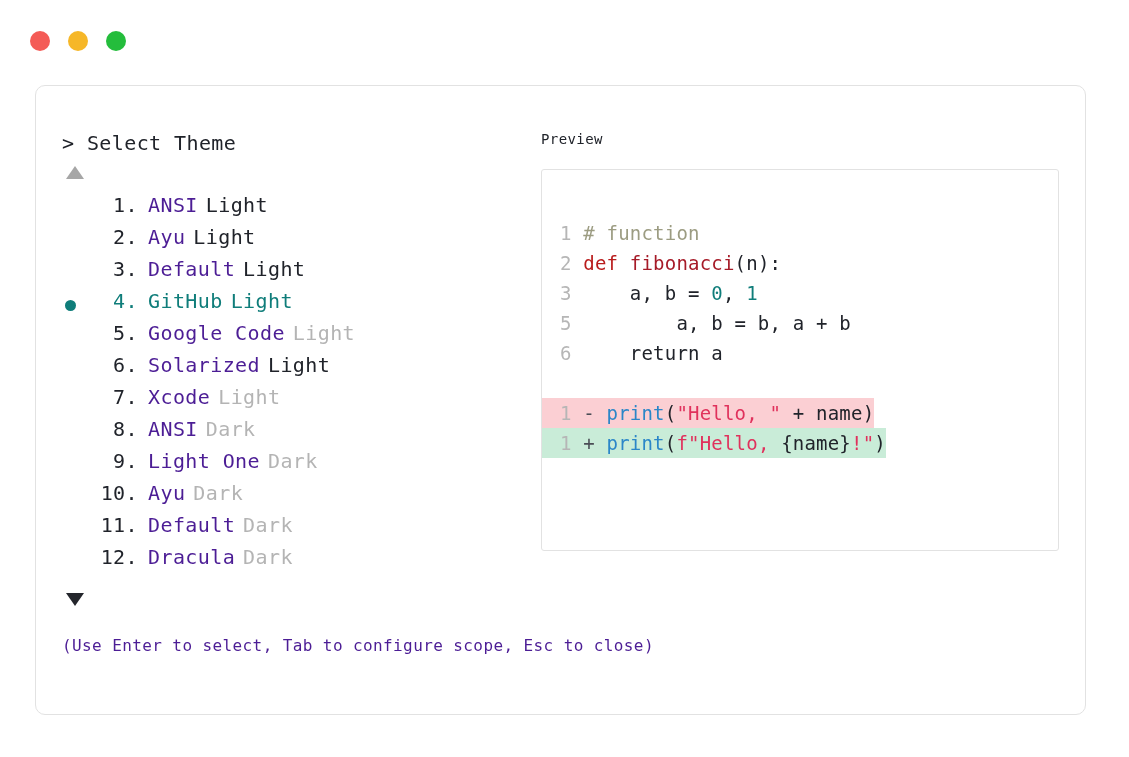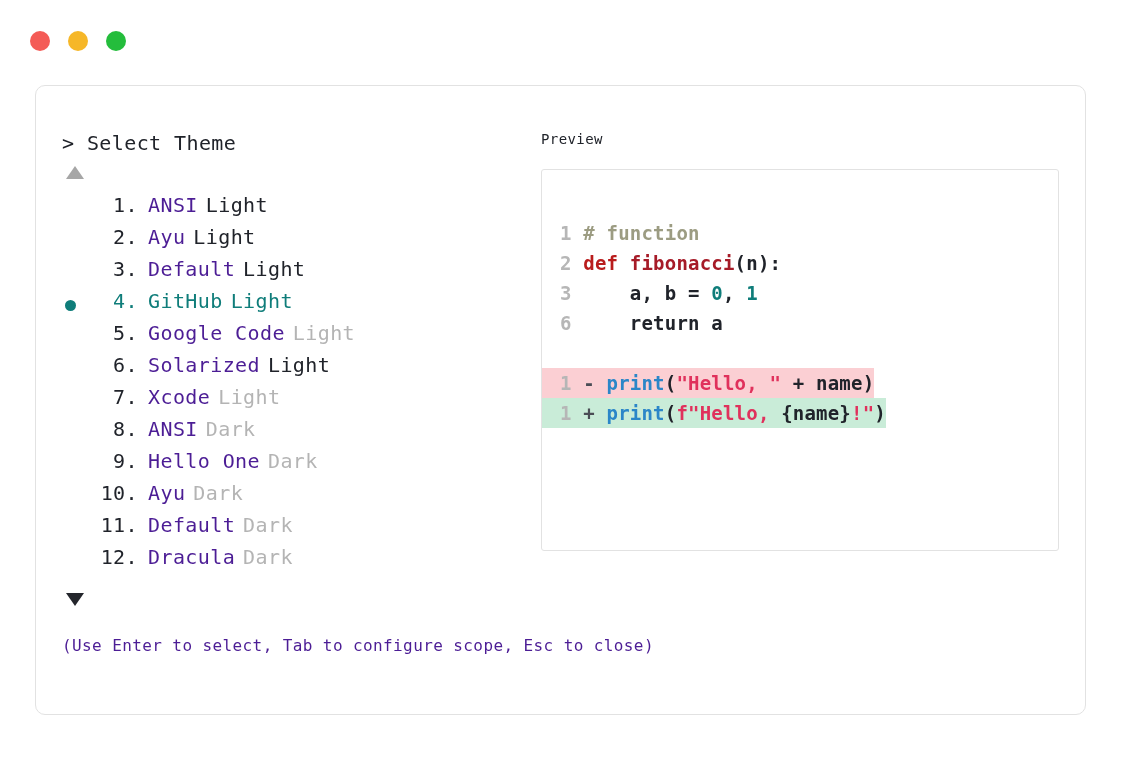--- a/index.html
+++ b/index.html
@@ -169,21 +169,20 @@
     border-radius: 3px;
     background: #ffffff;
     overflow: hidden;
     position: relative;
   }
   .code-area {
     padding-top: 48px;
     font-size: 19px;
     line-height: 30px;
     letter-spacing: 0.2px;
-    font-weight: bold;
   }
   .code-line {
     white-space: pre;
     display: block;
     padding-left: 18px;
   }
   .ln {
     color: #b6b6b6;
   }
   .tok-comment  { color: #9c9c82; }
@@ -227,38 +226,39 @@
 
       <ul class="theme-list" id="theme-list">
           <li class="theme-item"><span class="bullet-slot"></span><span class="item-index">1.</span><span class="item-name">ANSI</span><span class="item-variant">Light</span></li>
           <li class="theme-item"><span class="bullet-slot"></span><span class="item-index">2.</span><span class="item-name">Ayu</span><span class="item-variant">Light</span></li>
           <li class="theme-item"><span class="bullet-slot"></span><span class="item-index">3.</span><span class="item-name">Default</span><span class="item-variant">Light</span></li>
           <li class="theme-item selected"><span class="bullet-slot"><span class="bullet"></span></span><span class="item-index">4.</span><span class="item-name">GitHub</span><span class="item-variant">Light</span></li>
           <li class="theme-item"><span class="bullet-slot"></span><span class="item-index">5.</span><span class="item-name">Google Code</span><span class="item-variant muted">Light</span></li>
           <li class="theme-item"><span class="bullet-slot"></span><span class="item-index">6.</span><span class="item-name">Solarized</span><span class="item-variant">Light</span></li>
           <li class="theme-item"><span class="bullet-slot"></span><span class="item-index">7.</span><span class="item-name">Xcode</span><span class="item-variant muted">Light</span></li>
           <li class="theme-item"><span class="bullet-slot"></span><span class="item-index">8.</span><span class="item-name">ANSI</span><span class="item-variant muted">Dark</span></li>
-          <li class="theme-item"><span class="bullet-slot"></span><span class="item-index">9.</span><span class="item-name">Hello One</span><span class="item-variant muted">Dark</span></li>
+          <li class="theme-item"><span class="bullet-slot"></span><span class="item-index">9.</span><span class="item-name">Light One</span><span class="item-variant muted">Dark</span></li>
           <li class="theme-item"><span class="bullet-slot"></span><span class="item-index">10.</span><span class="item-name">Ayu</span><span class="item-variant muted">Dark</span></li>
           <li class="theme-item"><span class="bullet-slot"></span><span class="item-index">11.</span><span class="item-name">Default</span><span class="item-variant muted">Dark</span></li>
           <li class="theme-item"><span class="bullet-slot"></span><span class="item-index">12.</span><span class="item-name">Dracula</span><span class="item-variant muted">Dark</span></li>
         </ul>
 
       <div class="arrow-down"></div>
     </div>
 
     <div class="footer-hint">(Use Enter to select, Tab to configure scope, Esc to close)</div>
 
     <div class="right-col">
       <div class="preview-label">Preview</div>
       <div class="preview-panel">
         <div class="code-area" id="code-area">
             <span class="code-line"><span class="ln">1</span> <span class="tok-comment"># function</span></span>
             <span class="code-line"><span class="ln">2</span> <span class="tok-kw">def </span><span class="tok-fn">fibonacci</span><span class="tok-punct">(n):</span></span>
             <span class="code-line"><span class="ln">3</span> <span class="tok-plain">    a, b = </span><span class="tok-num">0</span><span class="tok-plain">, </span><span class="tok-num">1</span></span>
+            <span class="code-line"><span class="ln">5</span> <span class="tok-plain">        a, b = b, a + b</span></span>
             <span class="code-line"><span class="ln">6</span> <span class="tok-plain">    return a</span></span>
             <div class="code-gap"></div>
             <span class="diff-line diff-del"><span class="ln">1</span> <span class="diff-sign">-</span> <span class="tok-builtin">print</span><span class="tok-punct">(</span><span class="tok-str">"Hello, "</span><span class="tok-plain"> + name)</span></span>
             <span class="diff-line diff-add"><span class="ln">1</span> <span class="diff-sign">+</span> <span class="tok-builtin">print</span><span class="tok-punct">(</span><span class="tok-str">f"Hello, </span><span class="tok-plain">{name}</span><span class="tok-str">!"</span><span class="tok-punct">)</span></span>
           </div>
       </div>
     </div>
 
   </div>
 </div>

